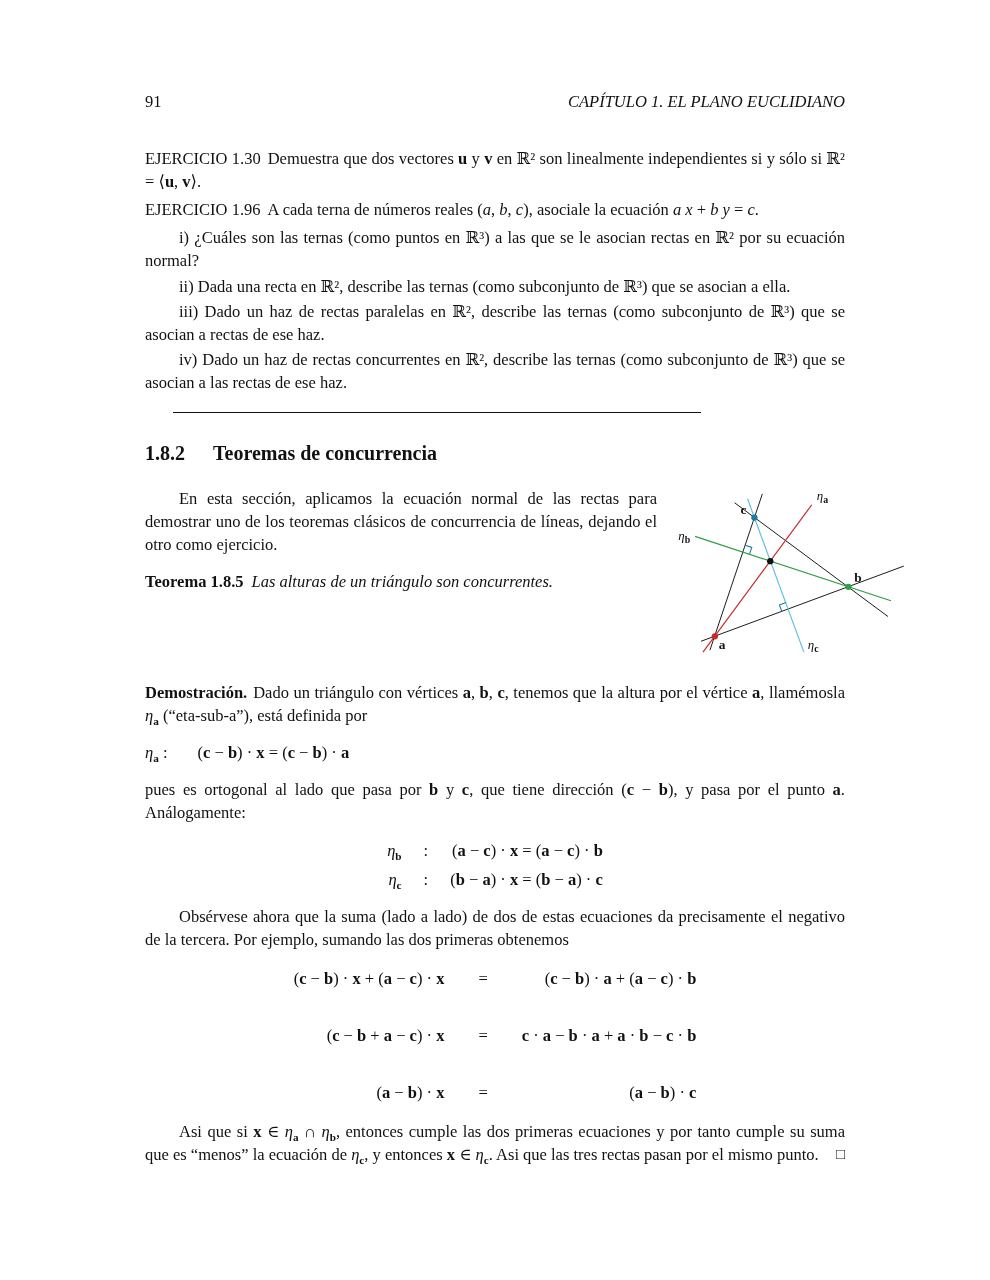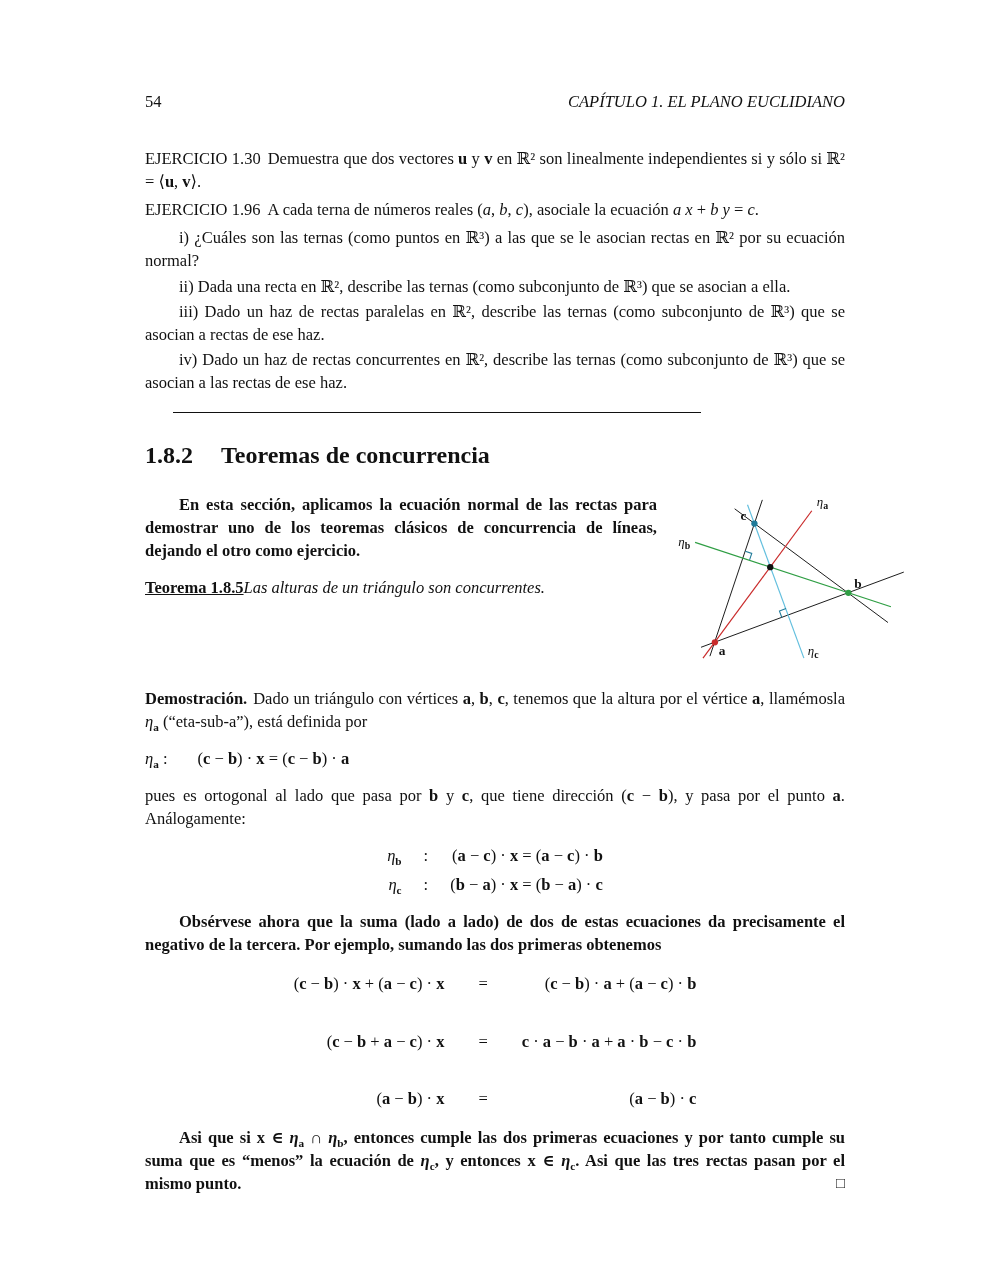--- a/index.html
+++ b/index.html
@@ -6,33 +6,33 @@
   .page{position:relative;width:990px;height:1280px;background:#fff;overflow:hidden;
         font-family:"Liberation Serif","DejaVu Serif",serif;color:#111;}
   .content{position:absolute;left:145px;top:0;width:700px;padding-top:90px;
            font-size:16.5px;line-height:1.4;}
   
   .header{display:flex;justify-content:space-between;align-items:baseline;margin-bottom:34px;}
   .chap{font-style:italic;}
   
   .para{margin:0 0 5px 0;text-align:justify;}
   .item{text-indent:34px;margin-bottom:2px;}
-  .indent{text-indent:34px;font-weight:bold;}
+  .indent{text-indent:34px;}
   sub{font-size:0.68em;line-height:0;}
   .exlabel{margin-right:7px;}
   
   .rule{width:528px;border-top:1.6px solid #111;margin:18px 0 10px 28px;height:0;}
   
-  h2{font-size:24px;font-weight:bold;margin:26px 0 20px 0;}
+  h2{font-size:20px;font-weight:bold;margin:26px 0 20px 0;}
   .htitle{margin-left:28px;}
   
   .concur{position:relative;min-height:178px;}
   .concur .narrow{width:512px;}
   .theorem{margin-top:14px;width:560px;}
-  .thlabel{font-weight:bold;text-decoration:underline;}
+  .thlabel{font-weight:bold;margin-right:8px;}
   .thstmt{font-style:italic;}
   .prooflabel{font-weight:bold;margin-right:6px;}
   .proofp1{margin-top:16px;}
   
   .fig{position:absolute;top:-4px;right:-68px;width:238px;height:183px;}
   .fig line{stroke-width:1;}
   .fig .alt{stroke-width:1.2;}
   .fig path{stroke-width:1.1;}
   .vlabel{font-family:"Liberation Serif",serif;font-weight:bold;font-size:13.5px;fill:#111;}
   .etalabel{font-family:"Liberation Serif",serif;font-size:13px;fill:#111;}
@@ -49,21 +49,21 @@
   .lastpara{position:relative;margin-top:14px;}
   .qed{position:absolute;right:0;bottom:1px;font-size:15px;}
 </style>
 </head>
 <body>
 
 <div class="page">
   <div class="content">
 
     <div class="header">
-      <span>54</span>
+      <span>91</span>
       <span class="chap">CAPÍTULO 1.  EL PLANO EUCLIDIANO</span>
     </div>
 
     <p class="para"><span class="exlabel">EJERCICIO 1.30</span><span>Demuestra que dos vectores <b>u</b> y <b>v</b> en ℝ² son linealmente independientes si y sólo si ℝ² = ⟨<b>u</b>, <b>v</b>⟩.</span></p>
 
     <p class="para"><span class="exlabel">EJERCICIO 1.96</span><span>A cada terna de números reales (<i>a</i>, <i>b</i>, <i>c</i>), asociale la ecuación <i>a x</i> + <i>b y</i> = <i>c</i>.</span></p>
 
     <p class="para item">i) ¿Cuáles son las ternas (como puntos en ℝ³) a las que se le asocian rectas en ℝ² por su ecuación normal?</p>
     <p class="para item">ii) Dada una recta en ℝ², describe las ternas (como subconjunto de ℝ³) que se asocian a ella.</p>
     <p class="para item">iii) Dado un haz de rectas paralelas en ℝ², describe las ternas (como subconjunto de ℝ³) que se asocian a rectas de ese haz.</p>

